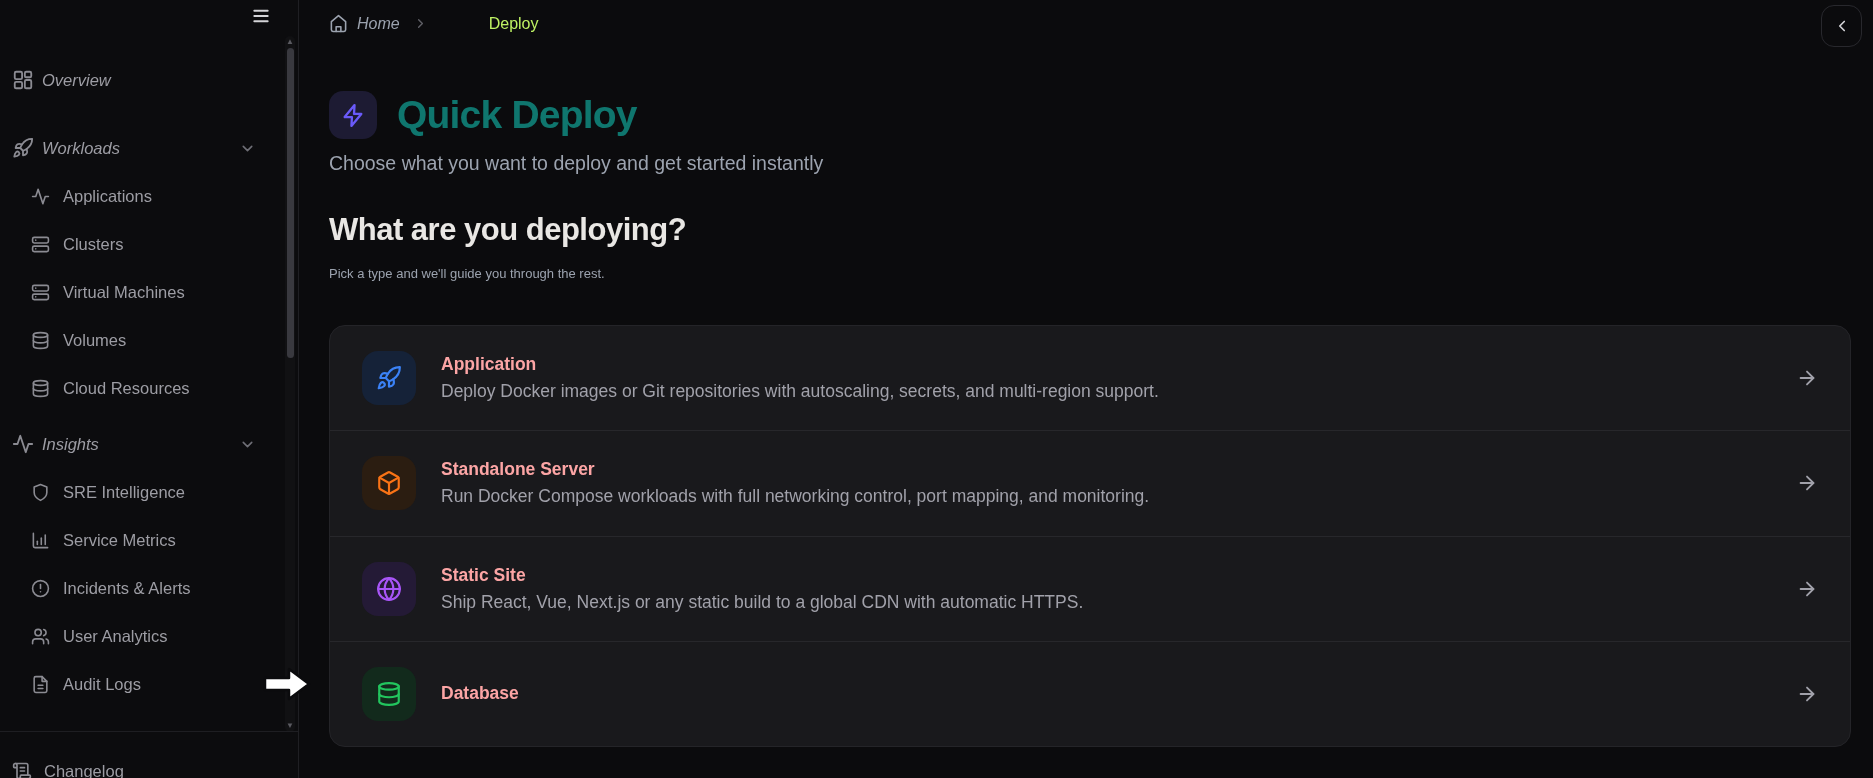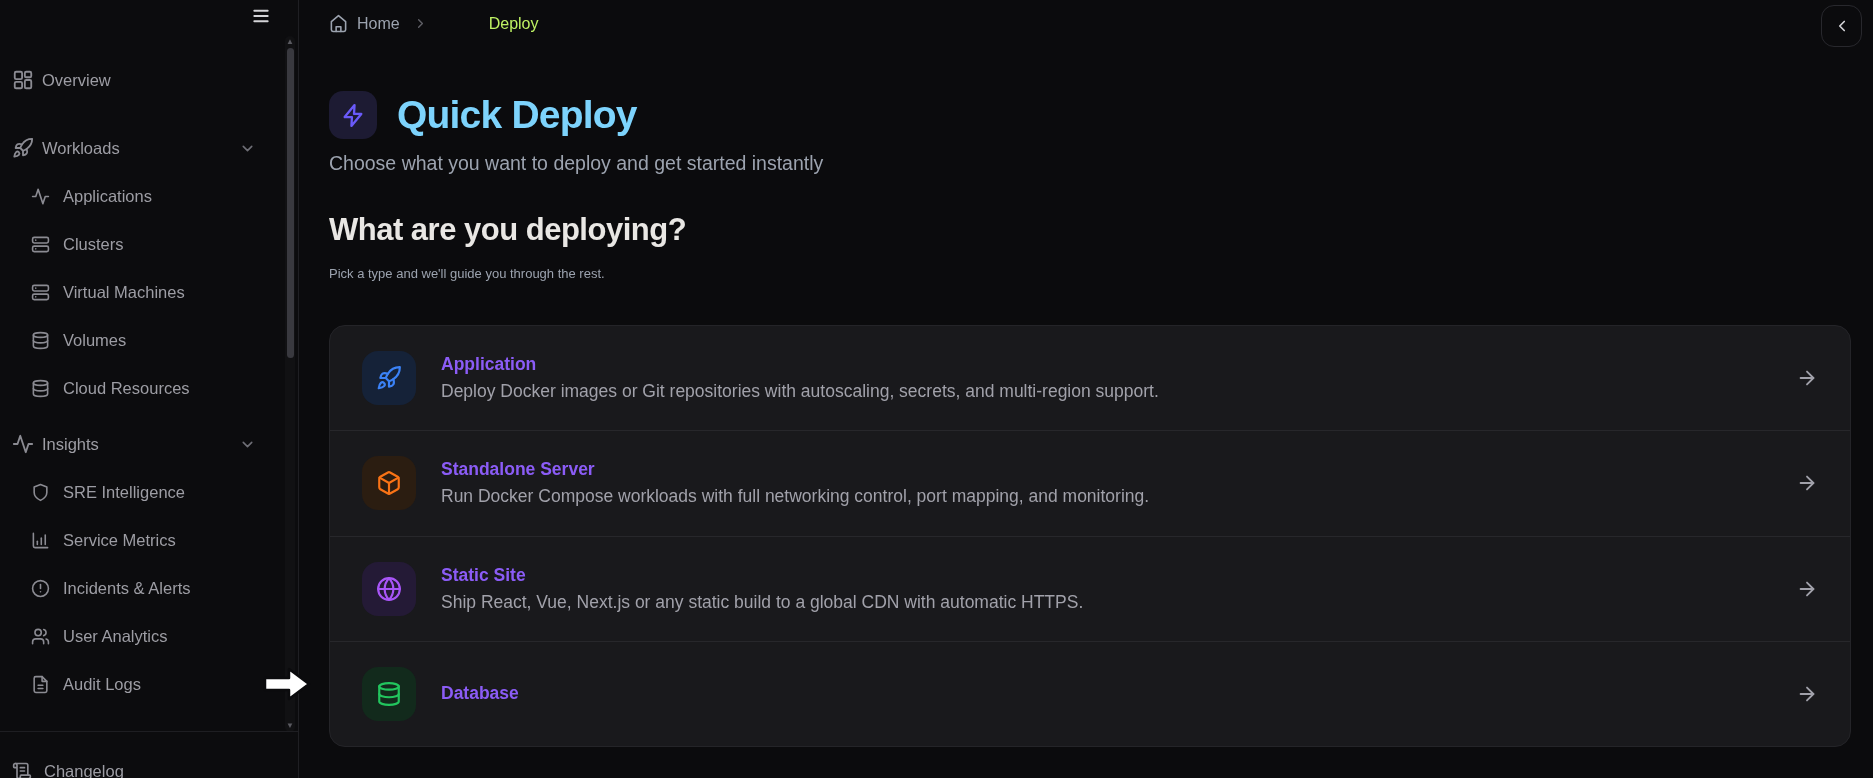--- a/index.html
+++ b/index.html
@@ -23,21 +23,21 @@
   }
   .nav { list-style:none; padding:60px 14px 0 12px; }
   .nav li {
     height:40px; margin-top:8px; display:flex; align-items:center;
     color:#9d9da4; font-size:16.5px; border-radius:8px; cursor:pointer;
   }
   .nav li:first-child { margin-top:0; }
   .nav li.gap-lg { margin-top:28px;justify-content:space-between; }
   .nav li.gap-md { margin-top:16px; }
   .nav li .nav-icon { color:#8b8b92; flex:none; }
-  .nav li.lvl1 { padding-left:0; }
+  .nav li.lvl1 { padding-left:0;font-style:italic; }
   .nav li.lvl1 .nav-icon { margin-left:0; }
   .nav li.lvl1 .nav-label { margin-left:8px; }
   .nav li.lvl2 { padding-left:19px; }
   .nav li.lvl2 .nav-label { margin-left:13px; }
   .nav .chev { margin-left:auto; margin-right:28px; color:#6f6f76; }
 
   .side-scrollbar {
     position:absolute; top:36px; right:3px; width:10px; height:696px;
     background:#111113; border-radius:5px;
   }
@@ -63,56 +63,56 @@
   .sidebar-footer .foot-item .nav-icon { color:#8b8b92; }
   .sidebar-footer .foot-item .nav-label { margin-left:12px; }
 
   
   .main { position:absolute; left:300px; top:0; width:1573px; height:778px; }
 
   .breadcrumb {
     position:absolute; left:29px; top:14px; display:flex; align-items:center;
     font-size:16px; color:#9ca3af;
   }
-  .breadcrumb .home-link { display:flex; align-items:center; gap:9px; color:#9ca3af; cursor:pointer; }
+  .breadcrumb .home-link { display:flex; align-items:center; gap:9px; color:#9ca3af; cursor:pointer;font-style:italic; }
   .breadcrumb .crumb-sep { margin:0 13px; color:#5f5f66; }
   .breadcrumb .crumb-current { color:#bef264; font-weight:400;padding-left:48px; }
 
   .collapse-btn {
     position:absolute; top:5px; right:11px; width:41px; height:42px;
     border:1px solid #28282d; border-radius:13px; background:transparent;
     color:#d4d4d8; display:flex; align-items:center; justify-content:center; cursor:pointer;
   }
 
   .page-header { position:absolute; left:29px; top:91px; display:flex; align-items:center; }
   .page-badge {
     width:48px; height:48px; border-radius:14px;
     display:flex; align-items:center; justify-content:center; flex:none;
   }
-  .page-title { margin-left:20px; font-size:39px; font-weight:800; letter-spacing:-0.8px; color:#7dd3fc; }
+  .page-title { margin-left:20px; font-size:39px; font-weight:800; letter-spacing:-0.8px; color:#0f766e; }
   .page-subtitle { position:absolute; left:29px; top:152px; font-size:19.5px; color:#9ca3af; }
 
   .section-heading { position:absolute; left:29px; top:212px; font-size:31px; font-weight:800; letter-spacing:-0.5px; color:#e9e7e4; }
   .section-subheading { position:absolute; left:29px; top:266px; font-size:13px; color:#9ca3af; }
 
   .cards {
     position:absolute; left:29px; top:325px; width:1522px; height:422px;
     background:#19191c; border:1px solid #242428; border-radius:16px;
     display:flex; flex-direction:column; overflow:hidden;
   }
   .card-row {
     flex:1; display:flex; align-items:center; padding:0 32px; cursor:pointer;
   }
   .card-row + .card-row { border-top:1px solid #27272b; }
   .card-badge {
     width:54px; height:54px; border-radius:16px; flex:none;
     display:flex; align-items:center; justify-content:center;
   }
   .card-text { margin-left:25px; }
-  .card-title { font-size:17.5px; font-weight:700; color:#8b5cf6; }
+  .card-title { font-size:17.5px; font-weight:700; color:#fca5a5; }
   .card-desc { font-size:17.5px; color:#a1a1aa; margin-top:6px; }
   .card-arrow { margin-left:auto; color:#a1a1aa; }
 
   
   .cursor { position:absolute; left:261px; top:665px; z-index:10; pointer-events:none; }
 </style>
 </head>
 <body>
 
 <aside class="sidebar">

